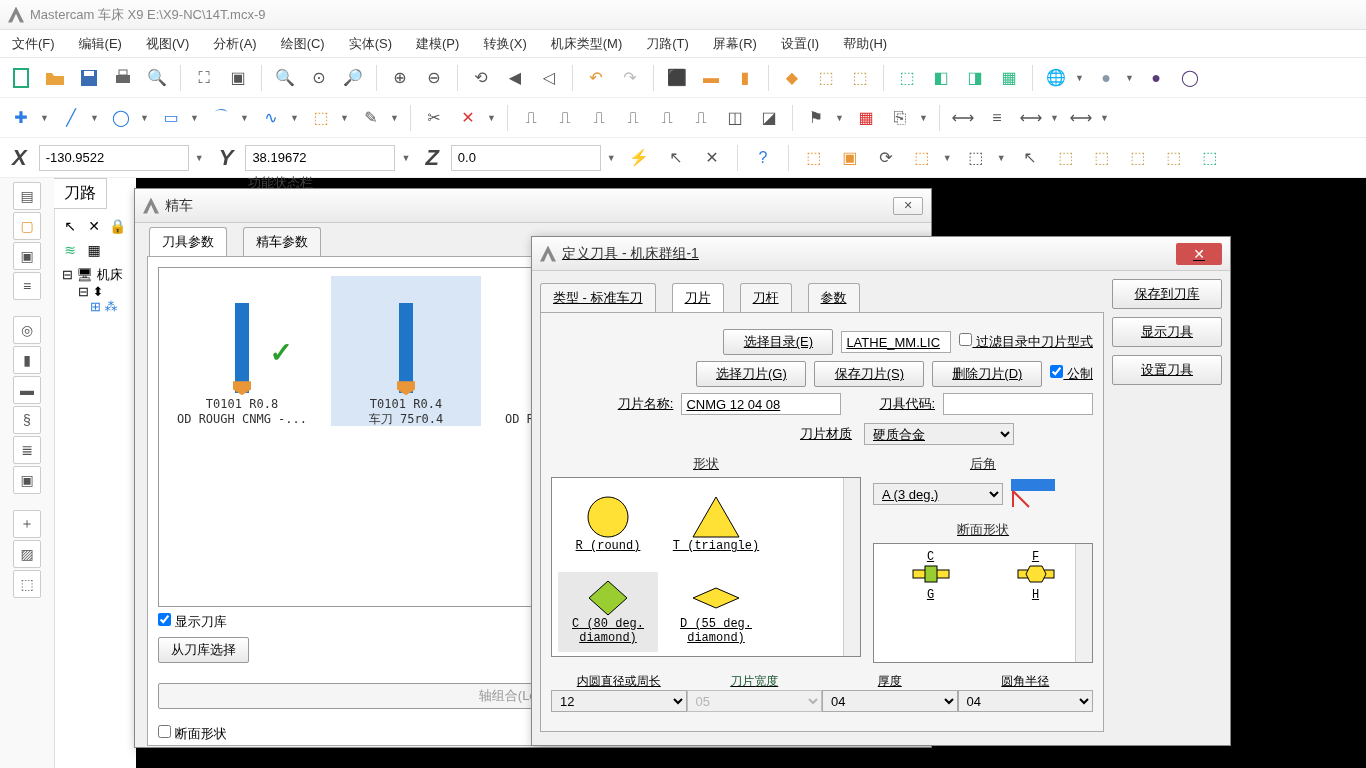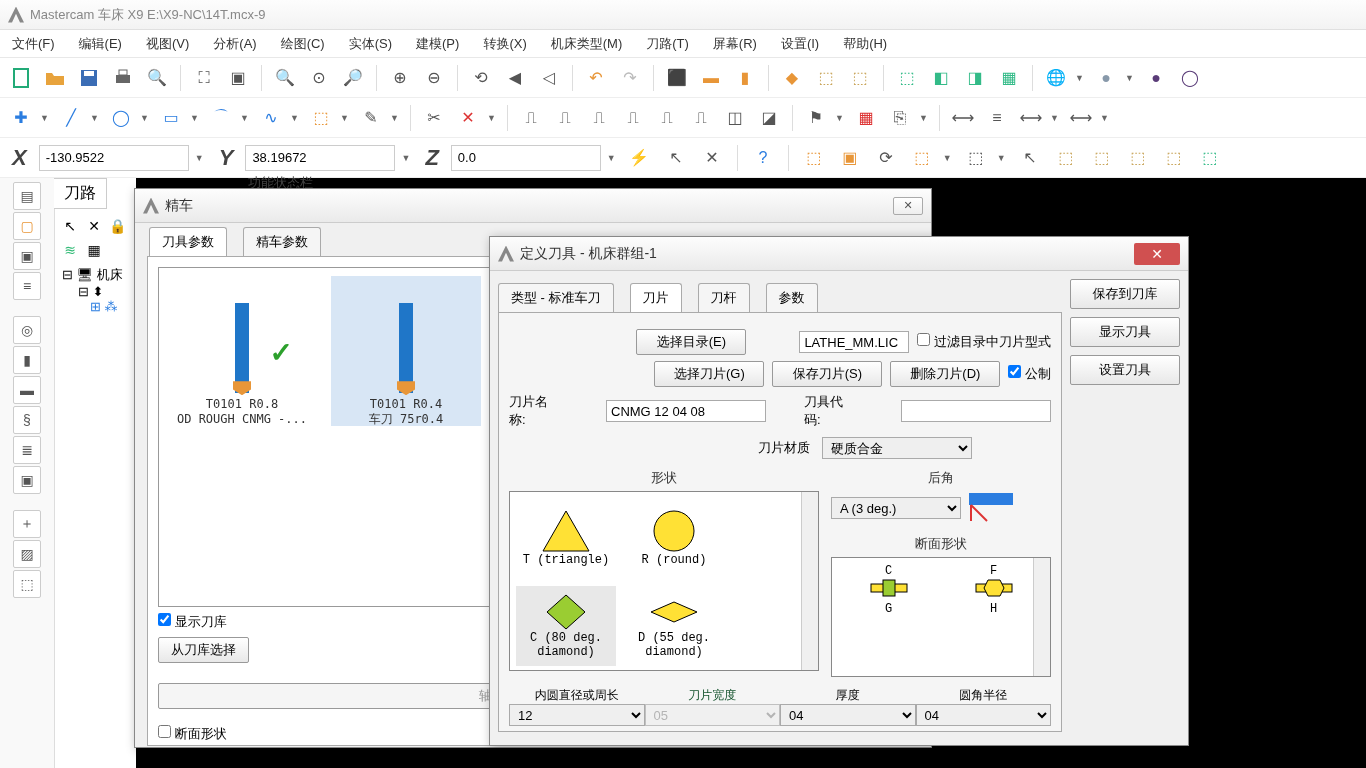--- a/index.html
+++ b/index.html
@@ -39,28 +39,28 @@
 .tool-grid .scrollbar { position: absolute; right: 0; top: 0; bottom: 0; width: 17px; background: #f0f0f0; border-left: 1px solid #ccc; }
 .tool-grid .scrollbar .thumb { position: absolute; top: 18px; left: 2px; width: 13px; height: 40px; background: #cfcfcf; border-radius: 2px; }
 .tool-grid .scrollbar .arr { position: absolute; left: 0; width: 17px; height: 17px; display: flex; align-items: center; justify-content: center; font-size: 9px; background: #eee; }
 .tool-item { width: 150px; height: 150px; display: flex; flex-direction: column; align-items: center; justify-content: flex-end; position: relative; }
 .tool-item.selected { background: #d8e6f5; }
 .tool-shape { width: 14px; height: 90px; background: #1f76c8; position: relative; }
 .tool-shape::after { content: ""; position: absolute; bottom: -2px; left: -2px; width: 18px; height: 14px; background: #e89638; clip-path: polygon(0 0, 100% 0, 100% 60%, 50% 100%, 0 60%); }
 .tool-lbl { text-align: center; font-size: 12px; line-height: 1.2; color: #333; font-family: Consolas, monospace; margin-top: 4px; }
 .check-row { display: flex; align-items: center; gap: 6px; margin-top: 6px; font-size: 13px; }
 .btn { padding: 3px 12px; border: 1px solid #999; background: linear-gradient(#fff,#e8e8e8); border-radius: 2px; font-size: 13px; }
-.dlg2 { left: 489px; top: 58px; width: 700px; height: 510px; }
+.dlg2 { left: 531px; top: 58px; width: 700px; height: 510px; text-decoration: underline; }
 .dlg2-body { display: flex; padding: 8px; gap: 8px; height: 470px; }
 .dlg2-main { flex: 1; }
 .dlg2-side { width: 110px; display: flex; flex-direction: column; gap: 8px; }
 .dlg2-side .btn { width: 100%; padding: 5px 0; text-align: center; }
 .form-row { display: flex; align-items: center; gap: 8px; margin: 6px 0; font-size: 13px; justify-content: flex-end; }
 .form-row .btn { width: 110px; text-align: center; }
-.form-row input[type=text] { height: 22px; border: 1px solid #aaa; padding: 8px 4px; font-size: 13px; margin-left: 45px; }
+.form-row input[type=text] { height: 22px; border: 1px solid #aaa; padding: 8px 4px; font-size: 13px; }
 .shape-panel { border: 1px solid #888; background: #fff; padding: 6px; position: relative; }
 .shape-grid { display: flex; flex-wrap: wrap; gap: 8px; }
 .shape-item { width: 100px; height: 80px; display: flex; flex-direction: column; align-items: center; justify-content: center; font-family: "Courier New", monospace; font-size: 12px; }
 .shape-item.sel { background: #e8e8e8; }
 .sp-scroll { position: absolute; right: 0; top: 0; bottom: 0; width: 17px; background: #f0f0f0; border-left: 1px solid #ccc; }
 select { height: 22px; border: 1px solid #aaa; font-size: 13px; padding: 0 4px; }
 .section-lbl { text-align: center; font-size: 13px; margin: 4px 0; color: #333; }
 .svg-tri { width: 50px; height: 44px; }
 .svg-circ { width: 44px; height: 44px; }
 .svg-dia { width: 50px; height: 38px; }
@@ -357,30 +357,30 @@
           <div class="form-row" style="justify-content:center;gap:12px;margin-top:8px">
             <span style="margin-left:170px">刀片材质</span>
             <select style="width:150px"><option>硬质合金</option></select>
           </div>
           <div style="display:flex;gap:12px;margin-top:6px">
             <div style="flex:1">
               <div class="section-lbl">形状</div>
               <div class="shape-panel" style="height:180px">
                 <div class="shape-grid">
                   <div class="shape-item">
+                    <svg class="svg-circ" viewBox="0 0 44 44">
+                        <circle cx="22" cy="22" r="20" fill="#ffe135" stroke="#000"></circle>
+                      </svg>
+                    <span>R (round)</span>
+                  </div>
+                  <div class="shape-item">
                     <svg class="svg-tri" viewBox="0 0 50 44">
                         <polygon points="25,2 48,42 2,42" fill="#ffe135" stroke="#000"></polygon>
                       </svg>
                     <span>T (triangle)</span>
-                  </div>
-                  <div class="shape-item">
-                    <svg class="svg-circ" viewBox="0 0 44 44">
-                        <circle cx="22" cy="22" r="20" fill="#ffe135" stroke="#000"></circle>
-                      </svg>
-                    <span>R (round)</span>
                   </div>
                   <div class="shape-item sel">
                     <svg class="svg-dia" viewBox="0 0 50 38">
                         <polygon points="25,2 44,19 25,36 6,19" fill="#9acd32" stroke="#000"></polygon>
                       </svg>
                     <span>C (80 deg.</span>
                       <span>diamond)</span>
                   </div>
                   <div class="shape-item">
                     <svg class="svg-dia" viewBox="0 0 50 24">

